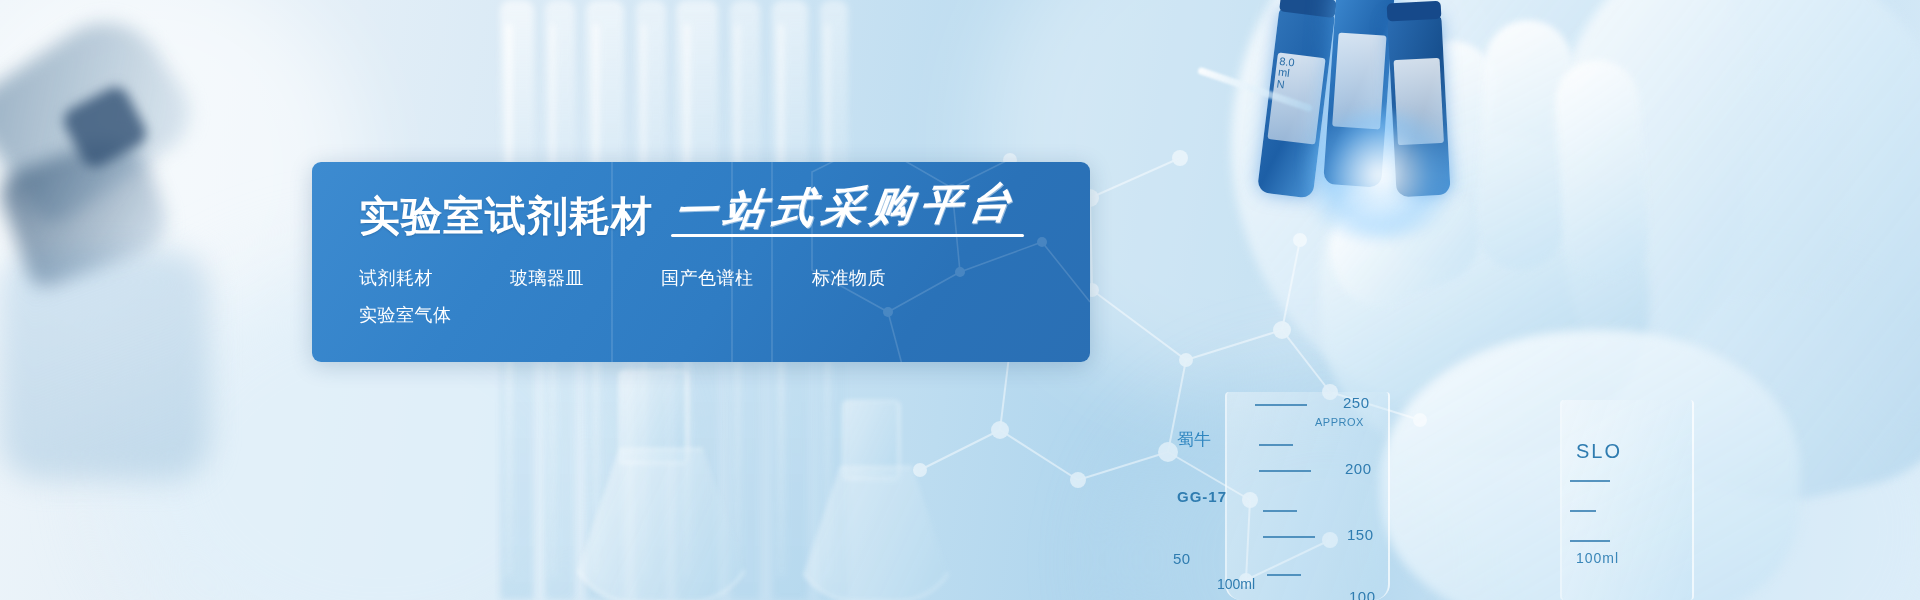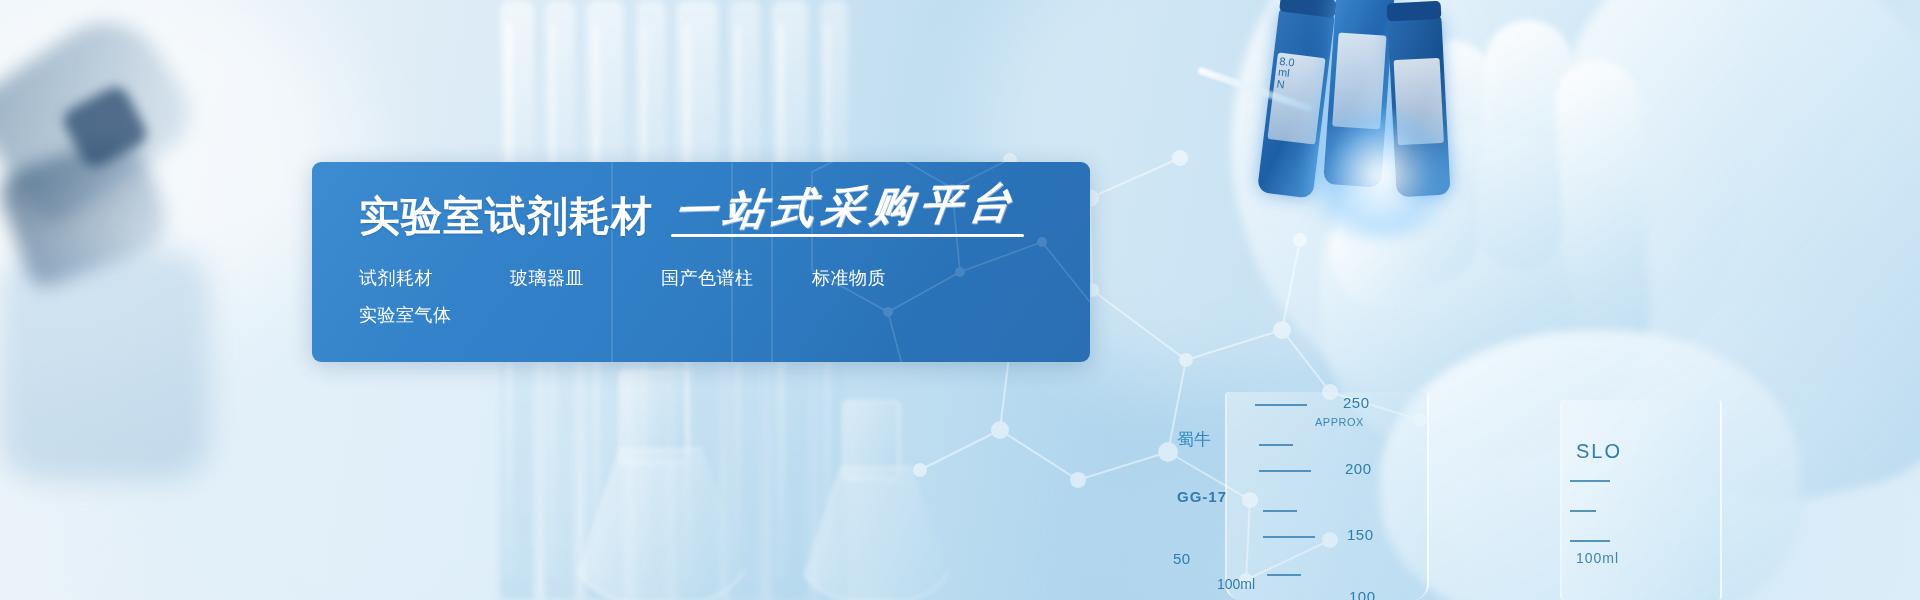--- a/index.html
+++ b/index.html
@@ -70,36 +70,36 @@
 
   
   .glow{position:absolute;left:1290px;top:110px;width:180px;height:130px;border-radius:50%;
     background:radial-gradient(circle,rgba(255,255,255,.95),rgba(130,200,255,.45) 45%,rgba(130,200,255,0) 72%);
     filter:blur(6px);}
 
   
   .molecules{position:absolute;inset:0;opacity:.55;}
 
   
-  .beaker{position:absolute;left:1225px;top:392px;width:204px;height:208px;}
+  .beaker{position:absolute;left:1225px;top:392px;width:165px;height:208px;}
   .beaker .glassbody{position:absolute;inset:0;
     background:linear-gradient(110deg,rgba(255,255,255,.38),rgba(190,224,244,.34));
     border-left:2px solid rgba(255,255,255,.6);border-right:2px solid rgba(255,255,255,.6);
     border-radius:4px 4px 16px 16px;filter:blur(.4px);}
   .grad{position:absolute;right:34px;height:2px;background:rgba(60,130,180,.85);}
   .gradtxt{position:absolute;font-size:15px;color:#2f7cb0;font-family:"Liberation Sans",sans-serif;letter-spacing:.5px;}
   .approxtxt{position:absolute;font-size:11px;color:#3a86b8;letter-spacing:.5px;}
   .gg17{position:absolute;font-size:15px;color:#2f7cb0;letter-spacing:1px;}
   .cnlogo{position:absolute;font-size:17px;color:#2f86c0;}
   .mlname{position:absolute;font-size:14px;color:#2f7cb0;}
 
   
   .cyl{position:absolute;left:1560px;top:400px;width:130px;height:200px;
     background:linear-gradient(110deg,rgba(255,255,255,.4),rgba(196,228,246,.34));
-    border-left:2px solid rgba(255,255,255,.55);border-right:2px solid rgba(255,255,255,.55);border-radius:4px;padding-left:28px;}
+    border-left:2px solid rgba(255,255,255,.55);border-right:2px solid rgba(255,255,255,.55);border-radius:4px;}
   .cyltxt{position:absolute;font-size:14px;color:#3a86b8;letter-spacing:1px;}
 
   
   .panel{
     position:absolute;left:312px;top:162px;width:778px;height:200px;
     border-radius:9px;
     background:linear-gradient(125deg,#3d8bd0 0%,#3382c9 28%,#2f7cc3 55%,#2a72b8 78%,#2a6fb4 100%);
     box-shadow:0 4px 22px rgba(20,70,120,.22);
     overflow:hidden;
   }

